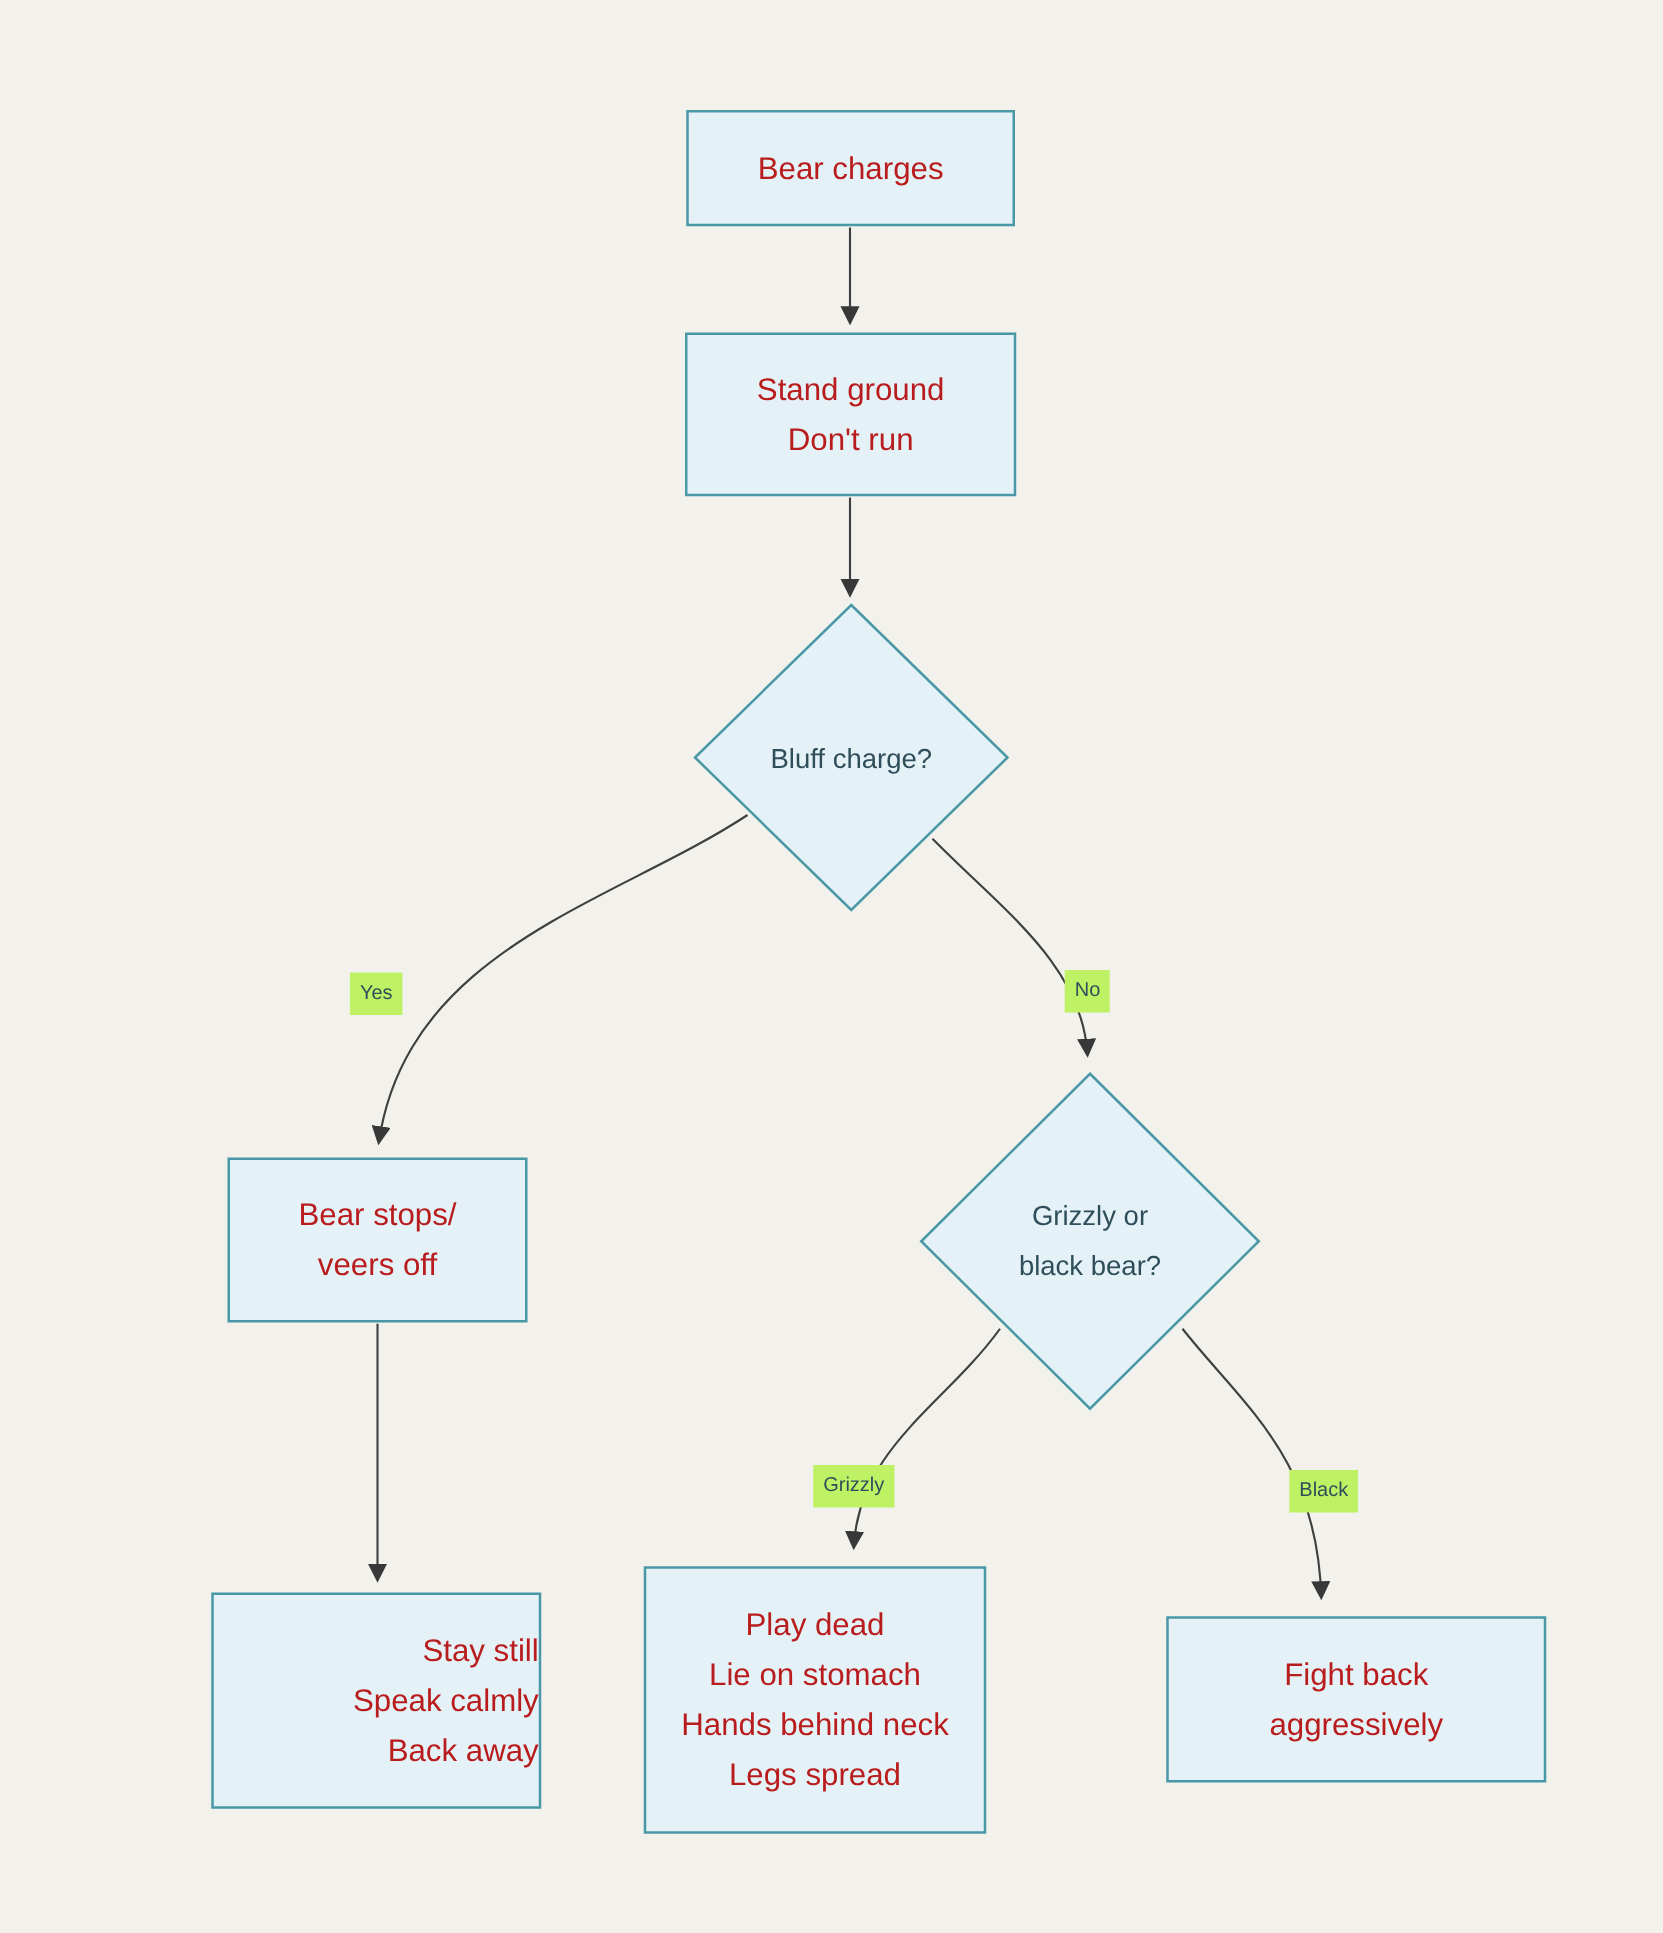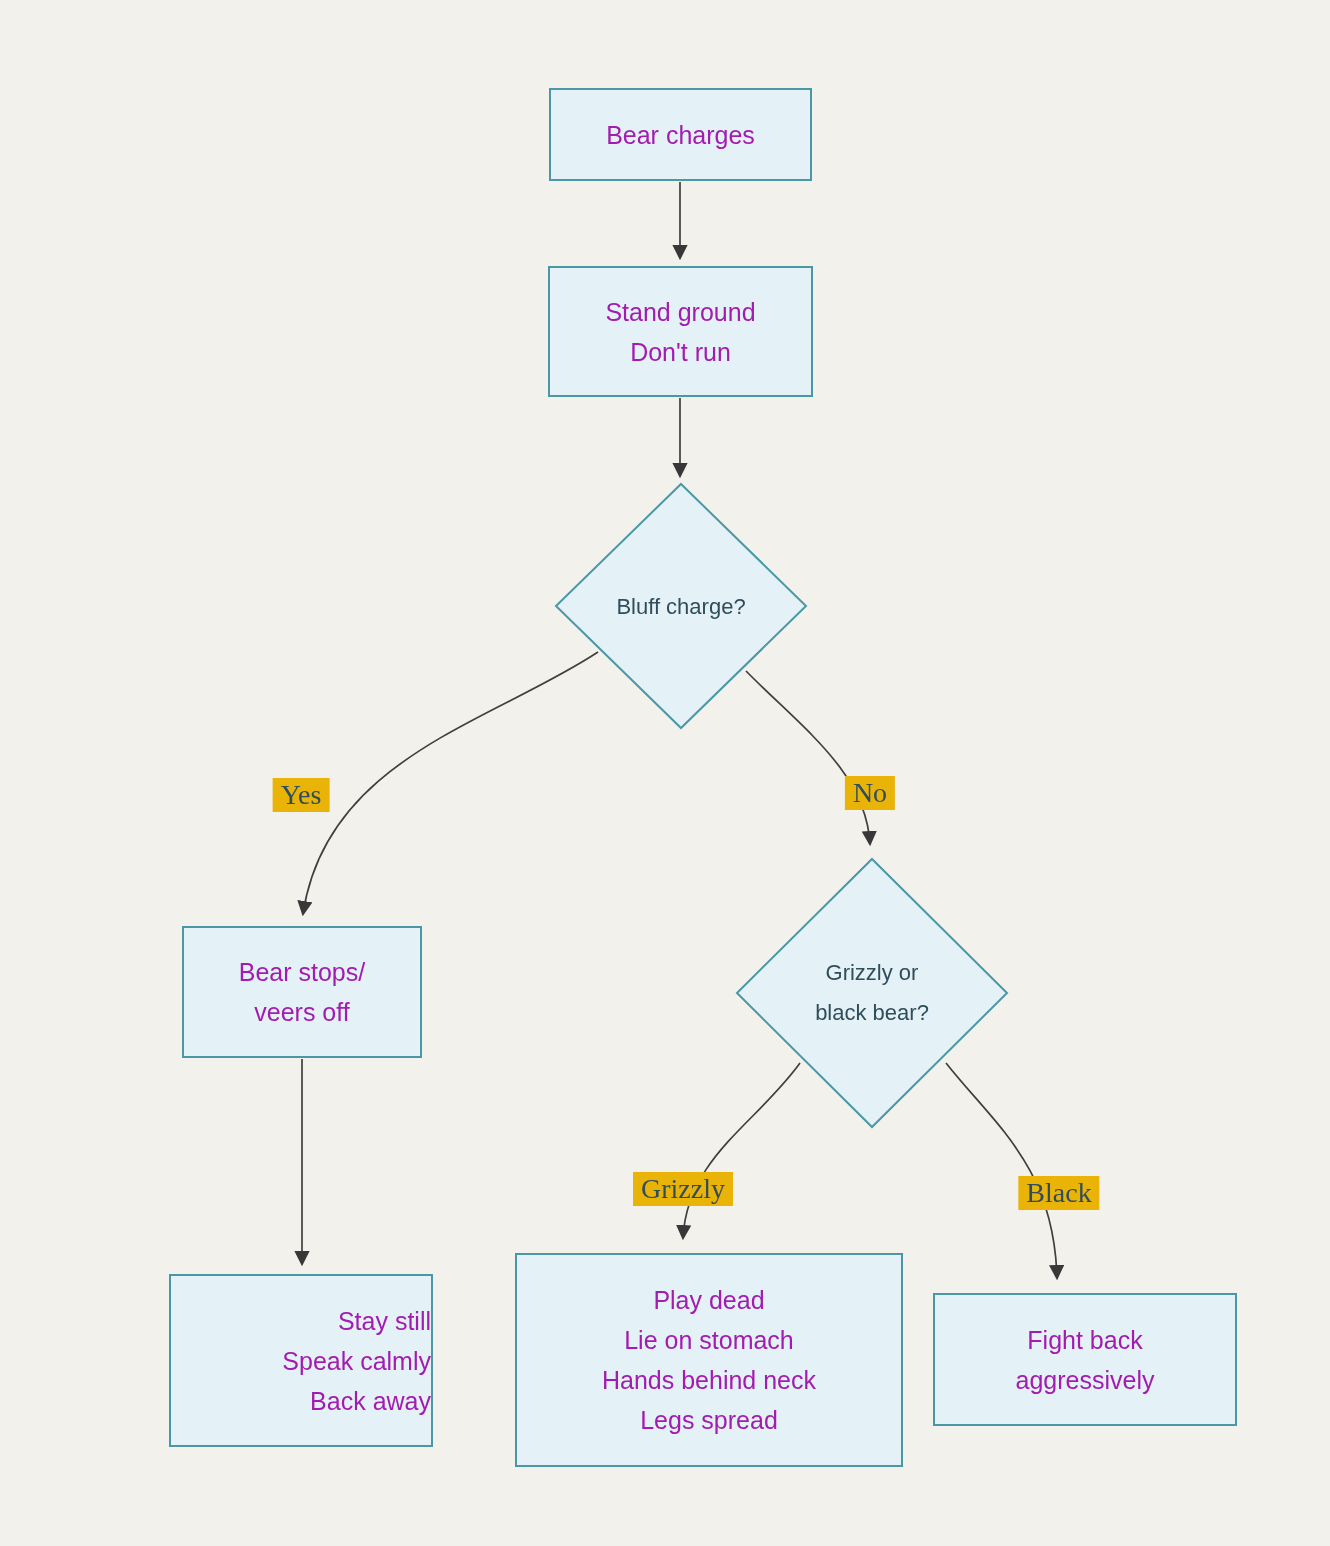--- a/index.html
+++ b/index.html
@@ -28,53 +28,52 @@
     box-sizing: border-box;
     background: #e4f1f7;
     border: 2px solid #4a98a6;
     display: flex;
     flex-direction: column;
     align-items: center;
     justify-content: center;
     text-align: center;
     font-size: 25px;
     line-height: 40px;
-    color: #a21caf;
+    color: #b91c1c;
   }
   .diamond-text {
     position: absolute;
     box-sizing: border-box;
     display: flex;
     flex-direction: column;
     align-items: center;
     justify-content: center;
     text-align: center;
     font-size: 22px;
     line-height: 40px;
     color: #2f4e5a;
     background: transparent;
     pointer-events: none;
   }
   .edge-label {
     position: absolute;
     transform: translate(-50%, -50%);
-    background: #eab308;
+    background: #bef264;
     padding: 2px 8px;
-    font-size: 28px;
+    font-size: 16px;
     line-height: 30px;
     color: #2f4e5a;
     white-space: nowrap;
-    font-family: Liberation Serif, serif;
   }
   
   #n-bear-charges { left: 549px; top: 88px;  width: 263px; height: 93px; }
   #n-stand-ground { left: 548px; top: 266px; width: 265px; height: 131px; }
   #n-bear-stops   { left: 182px; top: 926px; width: 240px; height: 132px; }
   #n-stay-still   { left: 169px; top: 1274px; width: 264px; height: 173px; align-items: flex-end; }
-  #n-play-dead    { left: 515px; top: 1253px; width: 388px; height: 214px; }
+  #n-play-dead    { left: 515px; top: 1253px; width: 274px; height: 214px; }
   #n-fight-back   { left: 933px; top: 1293px; width: 304px; height: 133px; }
   
   #t-bluff-charge     { left: 556px; top: 487px; width: 250px; height: 240px; }
   #t-grizzly-or-black { left: 737px; top: 858px; width: 270px; height: 270px; }
   
   #l-yes     { left: 301px;  top: 795px; }
   #l-no      { left: 870px;  top: 793px; }
   #l-grizzly { left: 683px;  top: 1189px; text-align: center; }
   #l-black   { left: 1059px; top: 1193px; }
 </style>

